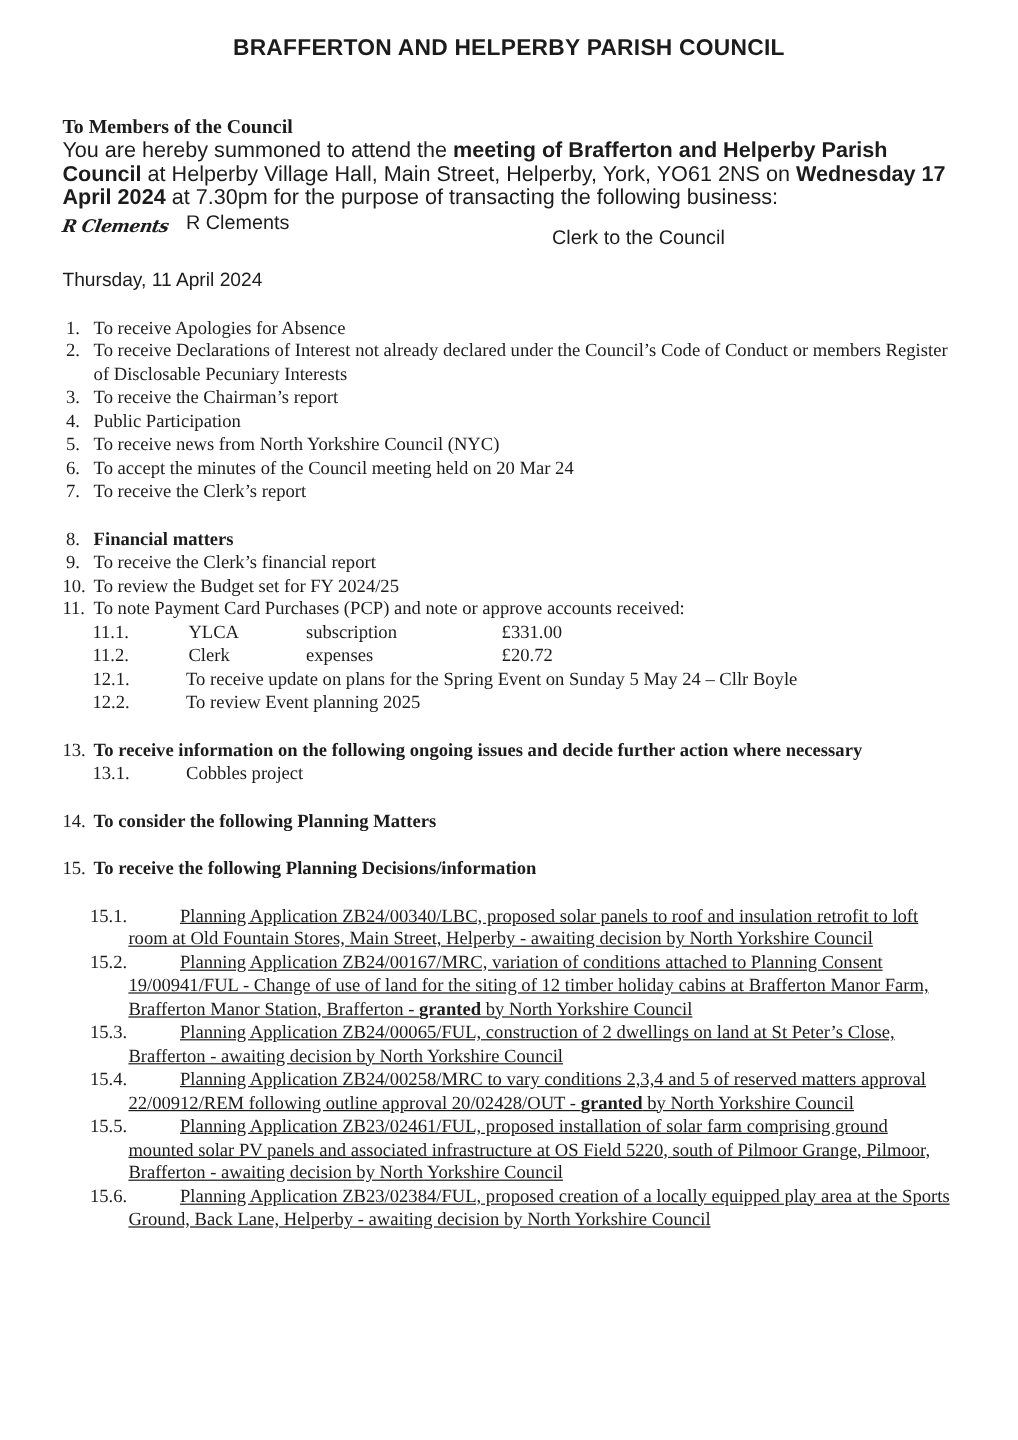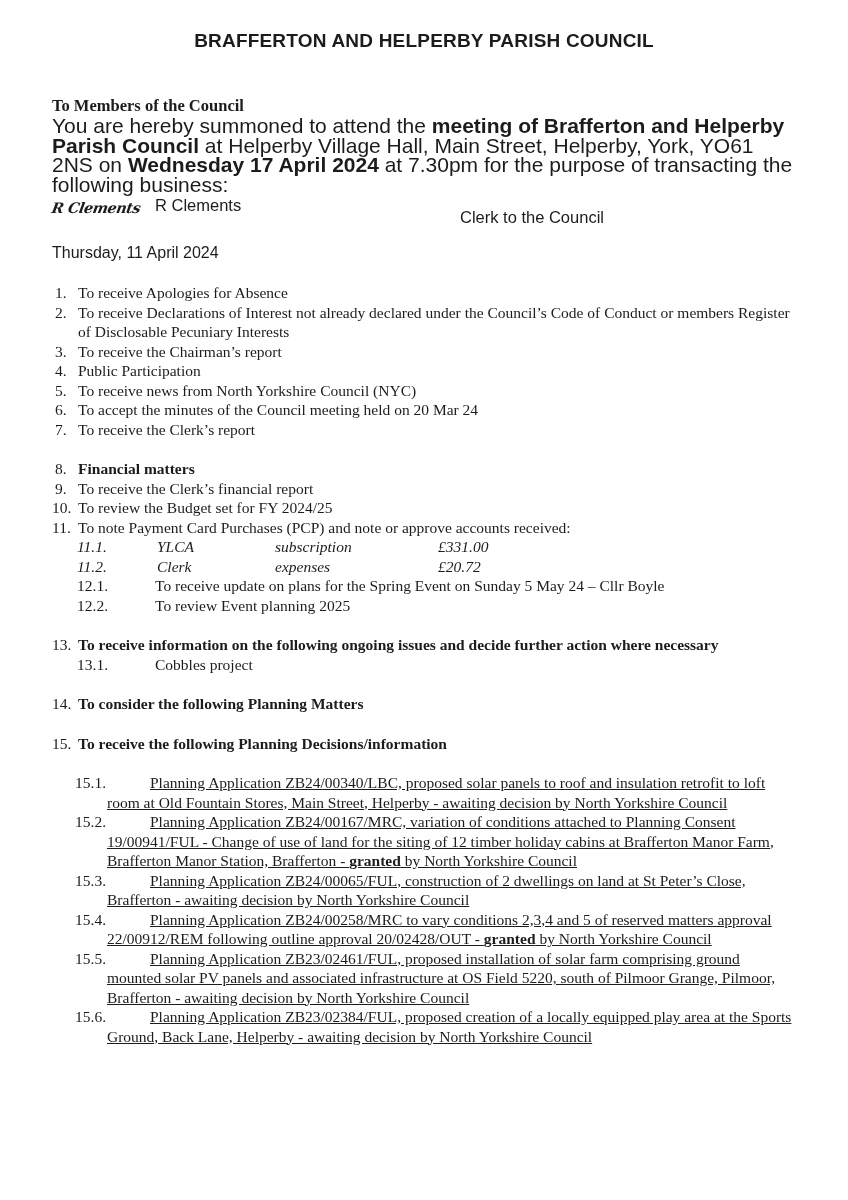--- a/index.html
+++ b/index.html
@@ -26,21 +26,21 @@
   .summons-heading {
     margin: 44px 0 0 0;
     font-family: "Liberation Serif", serif;
     font-weight: bold;
     font-size: 16.5px;
     line-height: 20px;
   }
   .summons-body {
     margin: 0;
     font-family: "Liberation Sans", sans-serif;
-    font-size: 21px;
+    font-size: 18px;
     line-height: 19.5px;
   }
   .summons-body .b { font-weight: bold; }
 
   .sig-row {
     position: relative;
     height: 23px;
     font-family: "Liberation Sans", sans-serif;
     font-size: 16.5px;
     line-height: 22px;
@@ -69,24 +69,24 @@
     font-size: 15.5px;
     line-height: 19.5px;
     width: 744px;
   }
   .item { position: relative; padding-left: 26px; }
   .item > .num { position: absolute; left: 3px; top: 0; }
   .item.wide-num > .num { left: 0; }
   .bold-text { font-weight: bold; }
   .gap-before { margin-top: 20px; }
 
-  .pay-row { display: flex; padding-left: 25px; font-style: italic; }
+  .pay-row { display: flex; padding-left: 25px; }
   .pay-row .p-num   { width: 80px; }
   .pay-row .p-payee { width: 98px; }
-  .pay-row .p-desc  { width: 163px; margin-left: 20px; }
+  .pay-row .p-desc  { width: 163px; }
   .pay-row .p-amount{ flex: 1; }
 
   .sub-item { position: relative; padding-left: 103px; }
   .sub-item > .s-num { position: absolute; left: 25px; top: 0; }
 
   .pd-section { margin-top: 20px; text-decoration: underline; }
   .pd-item { position: relative; padding-left: 55px; text-indent: 43px; }
   .pd-item > .s-num { position: absolute; left: 23px; top: 0; text-indent: 0; }
   .pd-item .granted { font-weight: bold; }
 </style>

